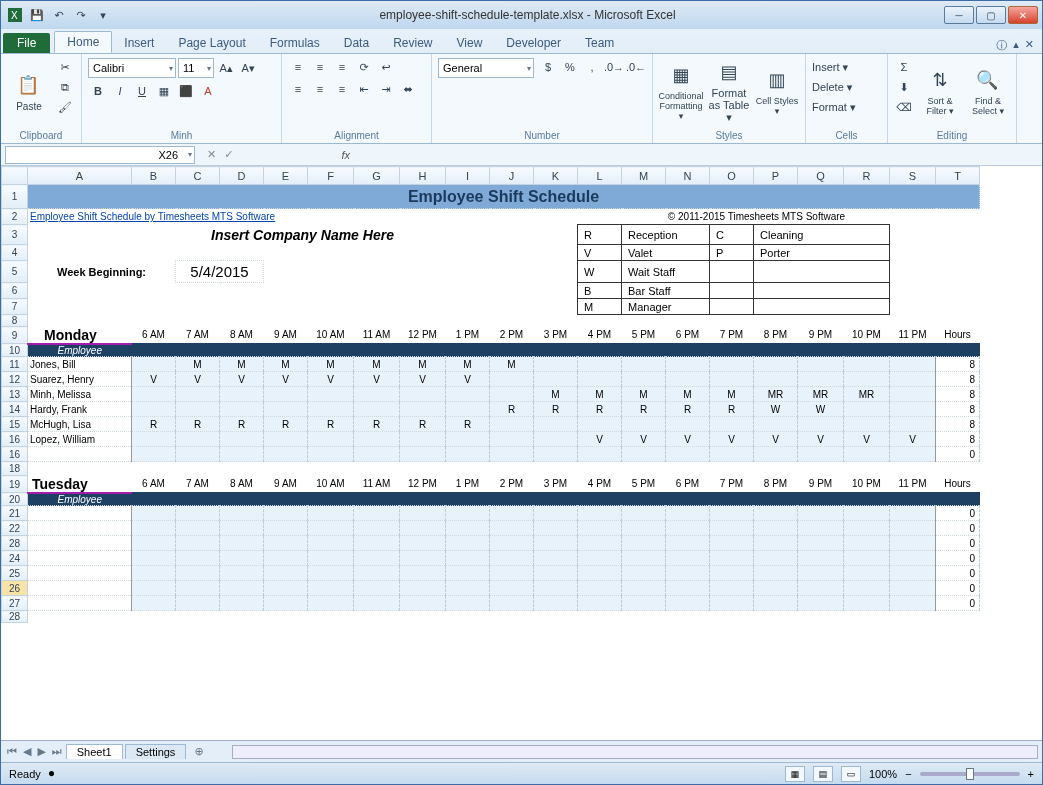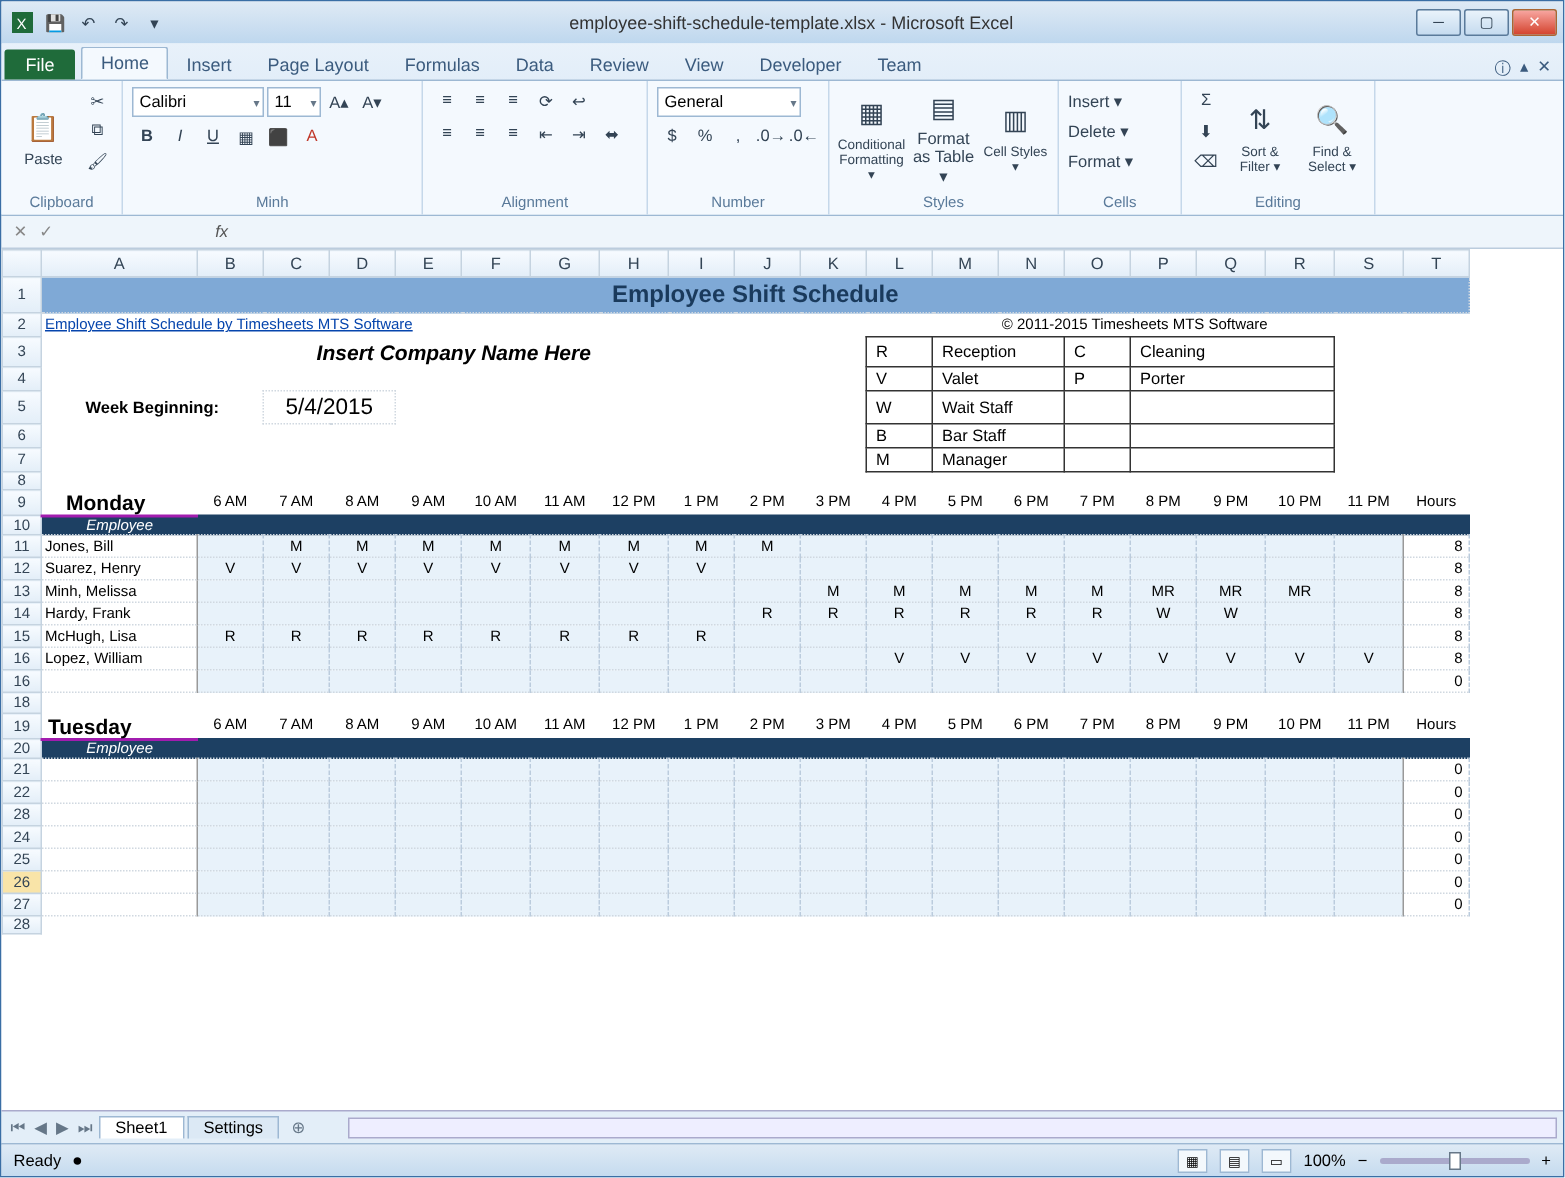--- a/index.html
+++ b/index.html
@@ -178,21 +178,21 @@
             <div class="mini-btn">≡</div>
             <div class="mini-btn">⇤</div>
             <div class="mini-btn">⇥</div>
             <div class="mini-btn">⬌</div>
           </div>
         </div>
         <div class="rgroup-label">Alignment</div>
       </div>
 
       <div class="rgroup" style="min-width:110px;">
-        <div class="rgroup-content" style="flex-direction:column;gap:4px;">
+        <div class="rgroup-content" style="flex-direction:row;gap:4px;">
           <div class="combo" style="width:96px;">General</div>
           <div class="icon-row">
             <div class="mini-btn">$</div>
             <div class="mini-btn">%</div>
             <div class="mini-btn">,</div>
             <div class="mini-btn">.0→</div>
             <div class="mini-btn">.0←</div>
           </div>
         </div>
         <div class="rgroup-label">Number</div>
@@ -246,20 +246,21 @@
               <div class="ico">🔍</div>
               <span style="font-size:9px;text-align:center;">Find &amp; Select ▾</span>
             </div>
         </div>
         <div class="rgroup-label">Editing</div>
       </div>
     </div>
   </div>
 
   <div class="namebox-row">
+    <div class="namebox">X26</div>
     <div class="fx-controls">
       <span>✕</span>
       <span>✓</span>
     </div>
     <span class="fx-label">fx</span>
     <input class="formula-input" style="">
   </div>
 
   <div class="grid-wrap">
     <table class="sheet" id="sheet">

